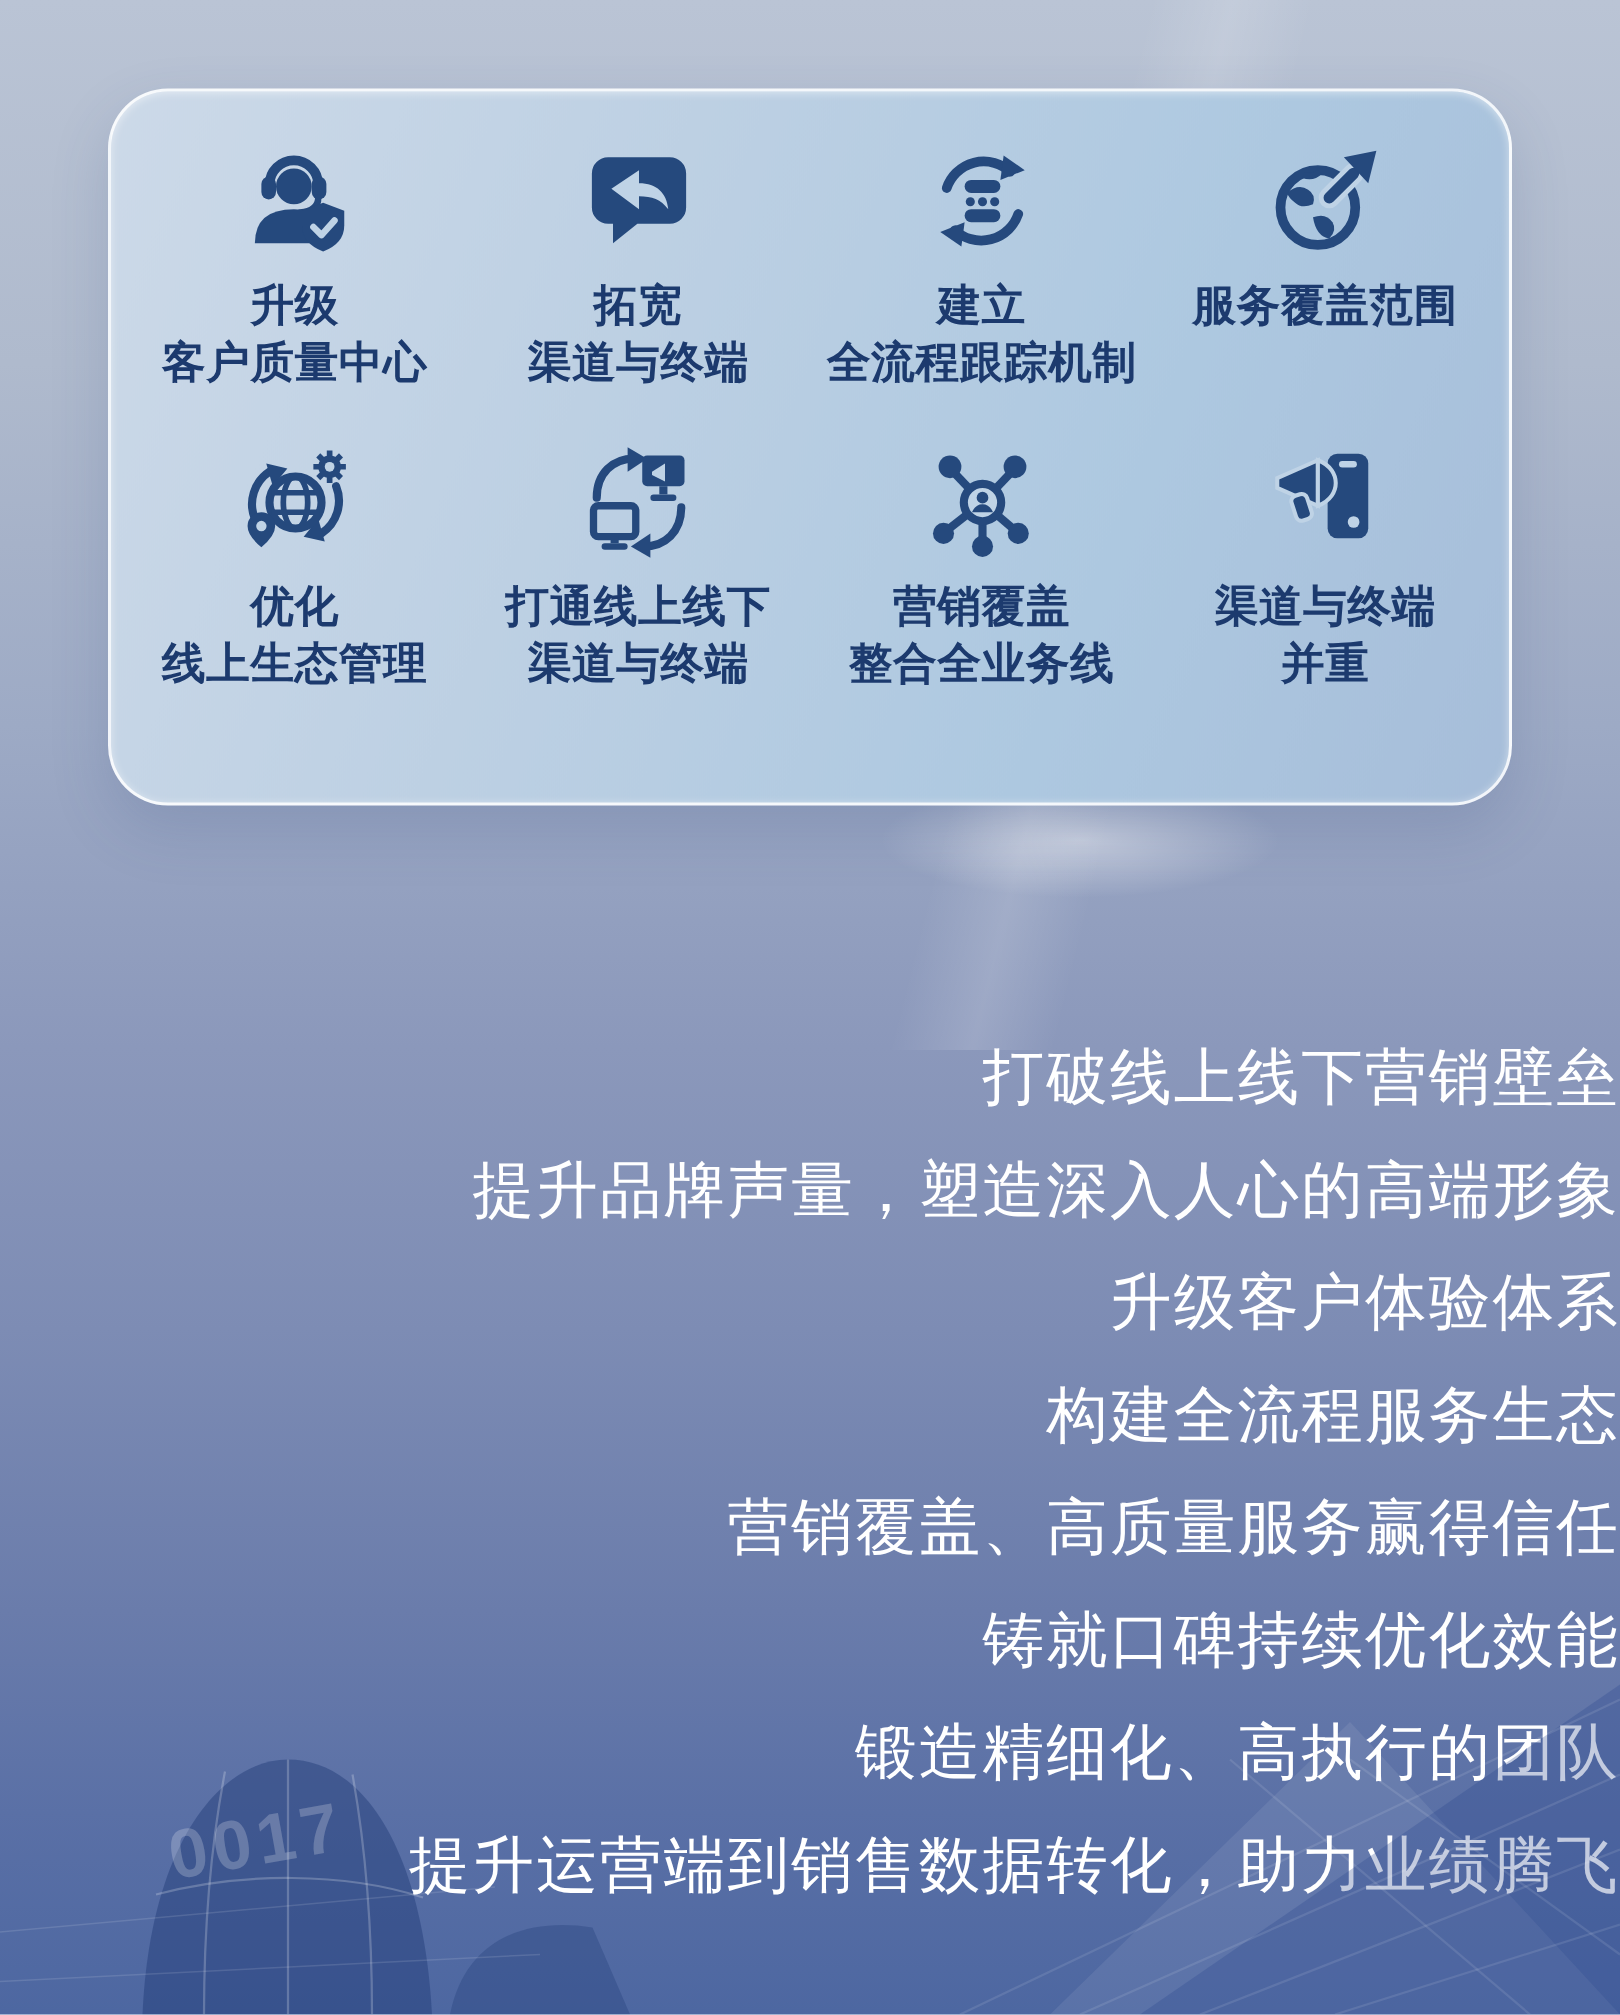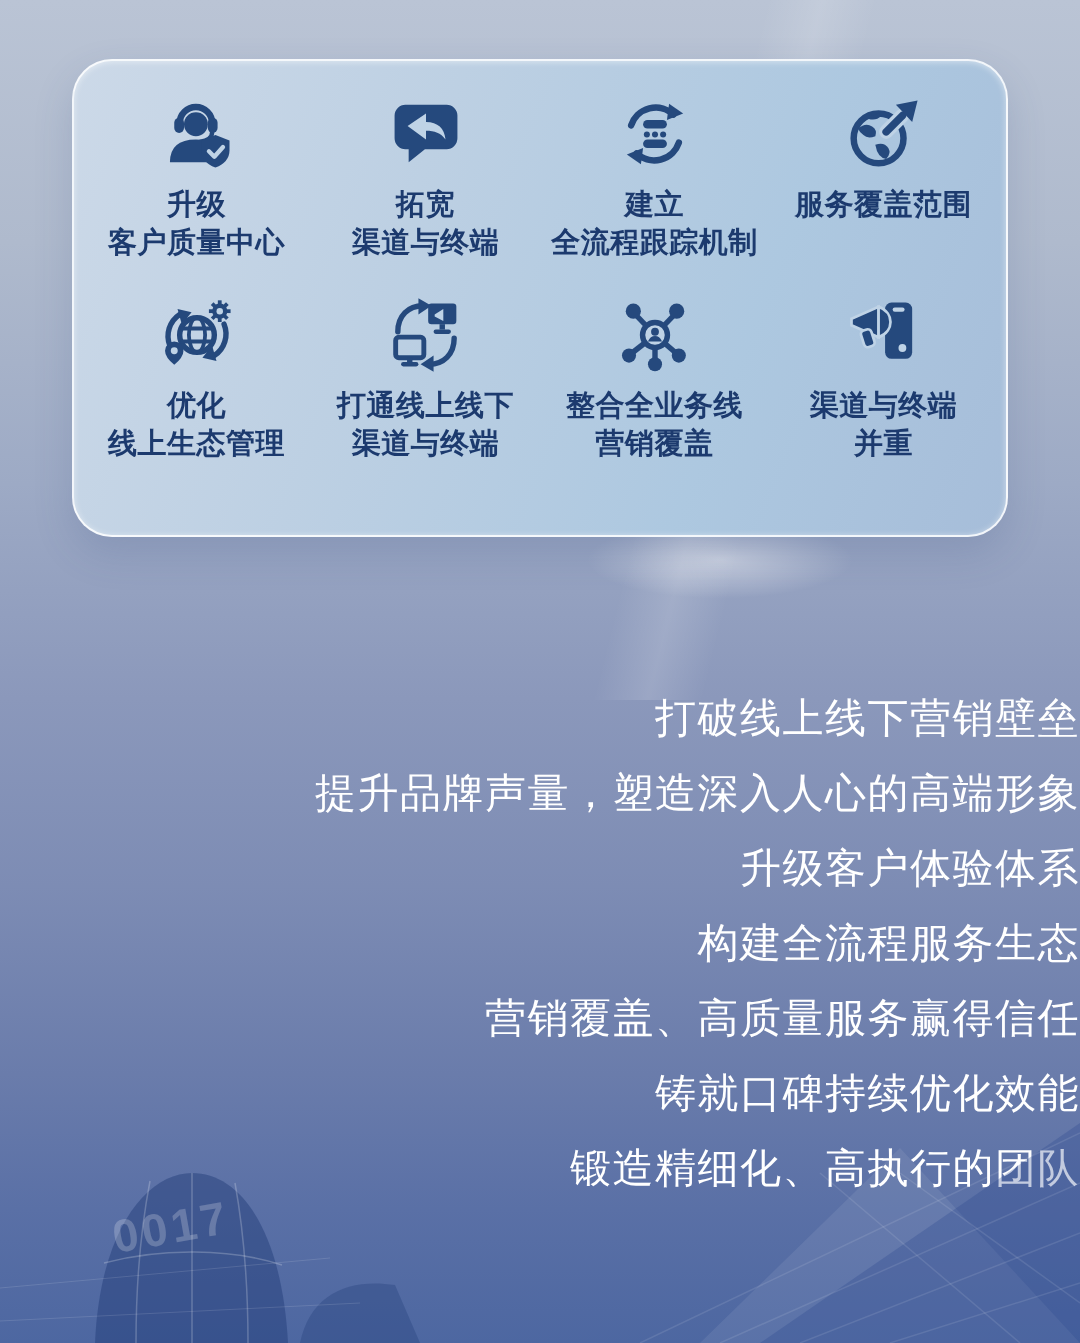--- a/index.html
+++ b/index.html
@@ -205,22 +205,22 @@
             <circle cx="56" cy="14" r="7" fill="#25497d"></circle>
             <circle cx="12" cy="55" r="6.5" fill="#25497d"></circle>
             <circle cx="36" cy="63" r="6.5" fill="#25497d"></circle>
             <circle cx="58" cy="55" r="6.5" fill="#25497d"></circle>
             <circle cx="36" cy="36" r="11.5" fill="#bfd3e6" stroke="#25497d" stroke-width="5"></circle>
             <circle cx="36" cy="33" r="3.6" fill="#25497d"></circle>
             <path d="M29.5 42q2.2-5 6.5-5t6.5 5z" fill="#25497d"></path>
           </svg>
         </div>
         <div class="label">
-          <div>整合全业务线</div>
-            <div>营销覆盖</div>
+          <div>营销覆盖</div>
+            <div>整合全业务线</div>
         </div>
       </div>
 
       <div class="cell">
         <div class="icon-box">
           <svg viewBox="0 0 72 72">
             <rect x="37" y="6" width="25" height="52" rx="6" fill="#25497d"></rect>
             <rect x="44" y="10.5" width="11" height="4" rx="2" fill="#bfd3e6"></rect>
             <circle cx="53" cy="48" r="3.6" fill="#bfd3e6"></circle>
             <path d="M6 21L31 10v28L6 27z" fill="#25497d" stroke="#bfd3e6" stroke-width="2.5"></path>
@@ -238,20 +238,21 @@
   </section>
 
   <section class="slogans">
     <p>打破线上线下营销壁垒</p>
     <p>提升品牌声量，塑造深入人心的高端形象</p>
     <p>升级客户体验体系</p>
     <p>构建全流程服务生态</p>
     <p>营销覆盖、高质量服务赢得信任</p>
     <p>铸就口碑持续优化效能</p>
     <p>锻造精细化、高执行的团队</p>
+    <p>提升运营端到销售数据转化，助力业绩腾飞</p>
   </section>
 
   <svg class="skyline" viewBox="0 0 1080 290">
     <polygon points="700,290 900,95 1080,290" fill="rgba(255,255,255,0.08)"></polygon>
     <polygon points="760,290 1080,70 1080,290" fill="rgba(40,70,140,0.28)"></polygon>
     <g stroke="rgba(255,255,255,0.10)" stroke-width="1.5">
       <line x1="1080" y1="80" x2="640" y2="290"></line>
       <line x1="1080" y1="130" x2="720" y2="290"></line>
       <line x1="1080" y1="180" x2="800" y2="290"></line>
       <line x1="1080" y1="230" x2="890" y2="290"></line>

